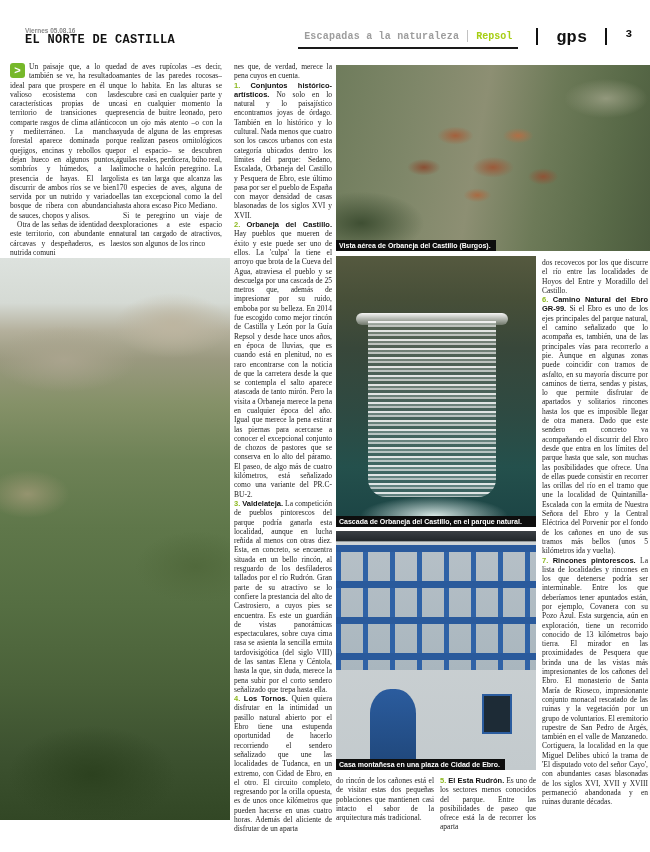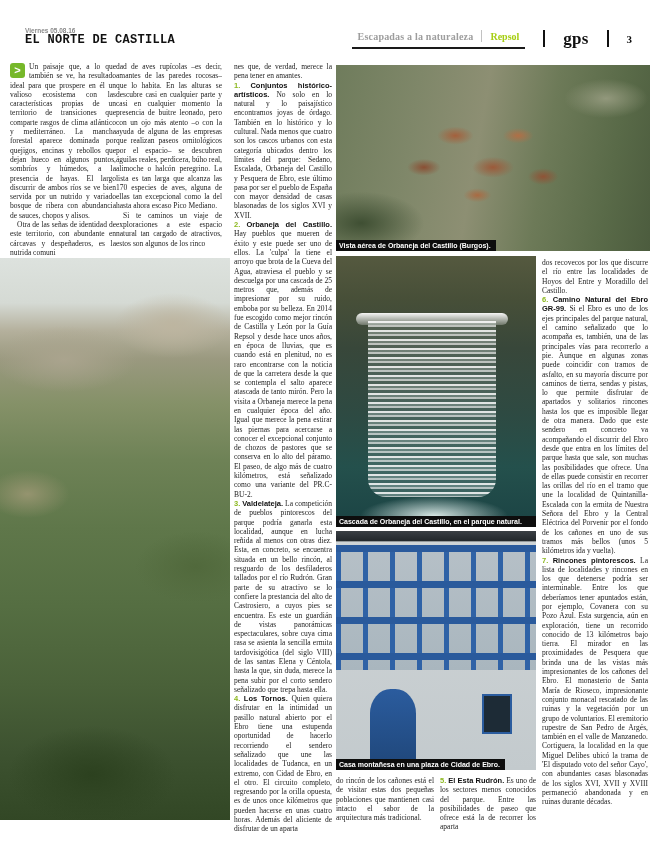--- a/index.html
+++ b/index.html
@@ -2,22 +2,22 @@
 <html><head>
 <meta charset="utf-8">
 <style>
   html,body{margin:0;padding:0;background:#e8e8e8;}
   .page{position:relative;width:650px;height:852px;background:#ffffff;overflow:hidden;
         font-family:"Liberation Serif", serif;color:#1c1c1c;}
   
   .mast{position:absolute;left:25px;top:27px;line-height:1.15;}
   .mast .date{font-family:"Liberation Sans",sans-serif;font-size:6.5px;color:#8a8a8a;font-weight:bold;}
   .mast .brand{font-family:Liberation Mono, monospace;font-size:12px;font-weight:900;color:#111;letter-spacing:.3px;}
-  .secnav{position:absolute;right:18px;top:28px;display:flex;align-items:center;gap:18px;
-          font-family:Liberation Serif, serif;}
+  .secnav{position:absolute;right:18px;top:28px;display:flex;gap:18px;
+          font-family:Liberation Mono, monospace;}
   .secgroup{display:flex;align-items:center;gap:8px;border-bottom:2px solid #1a1a1a;padding:2px 6px 5px 6px;}
   .sec-label{font-size:10px;font-weight:bold;color:#9d9d9d;letter-spacing:.2px;}
   .vdiv-s{width:1px;height:12px;background:#c2c2c2;}
   .planes{font-size:10px;font-weight:900;}
   .vdiv-b{width:2px;height:17px;background:#111;}
   .gps{font-size:17px;font-weight:900;color:#111;letter-spacing:.2px;}
   .pageno{font-size:11px;font-weight:900;color:#111;}
   
   .col{position:absolute;font-size:7.5px;line-height:9.3px;text-align:justify;overflow:hidden;}
   .col p{margin:0;}
@@ -96,25 +96,25 @@
     <span class="pageno">3</span>
   </div>
 
   <div class="col" style="left:10px;top:62px;width:106px;height:196px;">
     <p><span class="cont-marker" style="background:#76b82a;">&gt;</span><span>Un paisaje que, a lo que también se ve, ha resultado ideal para que prospere en él un valioso ecosistema con las características propias de un territorio de transiciones que comparte rasgos de clima atlántico y mediterráneo. La mancha forestal aparece dominada por quejigos, encinas y rebollos que dejan hueco en algunos puntos, sombríos y húmedos, a la presencia de hayas. El largo discurrir de ambos ríos se ve bien servida por un nutrido y variado bosque de ribera con abundancia de sauces, chopos y alisos.</span></p>
     <p class="ind"><span>Otra de las señas de identidad de este territorio, con abundante en cárcavas y despeñaderos, es la nutrida comuni</span></p>
   </div>
 
   <div class="col" style="left:116px;top:62px;width:106px;height:196px;">
     <p><span>dad de aves rupícolas –es decir, amantes de las paredes rocosas– que lo habita. En las alturas se descubre casi en cualquier parte y casi en cualquier momento la presencia de buitre leonado, pero con un ojo más atento –o con la ayuda de alguna de las empresas que realizan paseos ornitológicos por el espacio– se descubren águilas reales, perdicera, búho real, alimoche o halcón peregrino. La lista es tan larga que alcanza las 170 especies de aves, alguna de ellas tan excepcional como la del hasta ahora escaso Pico Mediano.</span></p>
-    <p class="ind"><span>Si te caminos un viaje de exploraciones a este espacio natural tan cargado de atractivos, estos son algunos de los rinco</span></p>
+    <p class="ind"><span>Si te peregrino un viaje de exploraciones a este espacio natural tan cargado de atractivos, estos son algunos de los rinco</span></p>
   </div>
 
   <div class="col" style="left:234px;top:62px;width:98px;height:786px;">
-    <p><span>nes que, de verdad, merece la pena tener en amantes.</span></p>
+    <p><span>nes que, de verdad, merece la pena cuyos en cuenta.</span></p>
     <p class="item"><span class="inum">1.</span> <span class="ititle">Conjuntos histórico-artísticos.</span> <span>No solo en lo natural y lo paisajístico encontramos joyas de órdago. También en lo histórico y lo cultural. Nada menos que cuatro son los cascos urbanos con esta categoría ubicados dentro los límites del parque: Sedano, Escalada, Orbaneja del Castillo y Pesquera de Ebro, este último pasa por ser el pueblo de España con mayor densidad de casas blasonadas de los siglos XVI y XVII.</span></p>
     <p class="item"><span class="inum">2.</span> <span class="ititle">Orbaneja del Castillo.</span> <span>Hay pueblos que mueren de éxito y este puede ser uno de ellos. La 'culpa' la tiene el arroyo que brota de la Cueva del Agua, atraviesa el pueblo y se descuelga por una cascada de 25 metros que, además de impresionar por su ruido, emboba por su belleza. En 2014 fue escogido como mejor rincón de Castilla y León por la Guía Repsol y desde hace unos años, en época de lluvias, que es cuando está en plenitud, no es raro encontrarse con la noticia de que la carretera desde la que se contempla el salto aparece atascada de tanto mirón. Pero la visita a Orbaneja merece la pena en cualquier época del año. Igual que merece la pena estirar las piernas para acercarse a conocer el excepcional conjunto de chozos de pastores que se conserva en lo alto del páramo. El paseo, de algo más de cuatro kilómetros, está señalizado como una variante del PR.C-BU-2.</span></p>
     <p class="item"><span class="inum">3.</span> <span class="ititle">Valdelateja.</span> <span>La competición de pueblos pintorescos del parque podría ganarla esta localidad, aunque en lucha reñida al menos con otras diez. Esta, en concreto, se encuentra situada en un bello rincón, al resguardo de los desfiladeros tallados por el río Rudrón. Gran parte de su atractivo se lo confiere la prestancia del alto de Castrosiero, a cuyos pies se encuentra. Es este un guardián de vistas panorámicas espectaculares, sobre cuya cima rasa se asienta la sencilla ermita tardovisigótica (del siglo VIII) de las santas Elena y Céntola, hasta la que, sin duda, merece la pena subir por el corto sendero señalizado que trepa hasta ella.</span></p>
     <p class="item"><span class="inum">4.</span> <span class="ititle">Los Tornos.</span> <span>Quien quiera disfrutar en la intimidad un pasillo natural abierto por el Ebro tiene una estupenda oportunidad de hacerlo recorriendo el sendero señalizado que une las localidades de Tudanca, en un extremo, con Cidad de Ebro, en el otro. El circuito completo, regresando por la orilla opuesta, es de unos once kilómetros que pueden hacerse en unas cuatro horas. Además del aliciente de disfrutar de un aparta</span></p>
   </div>
 
   <div class="photo photo-left"></div>
 
   <div class="photo photo-aerial">
     <span class="cap" style="background:#0d0d0d;">Vista aérea de Orbaneja del Castillo (Burgos).</span>

